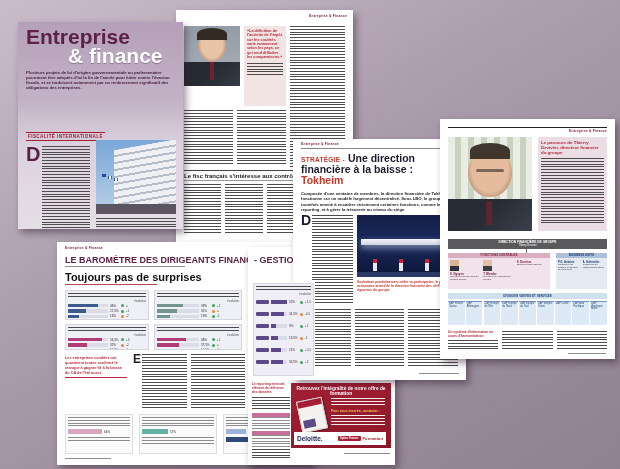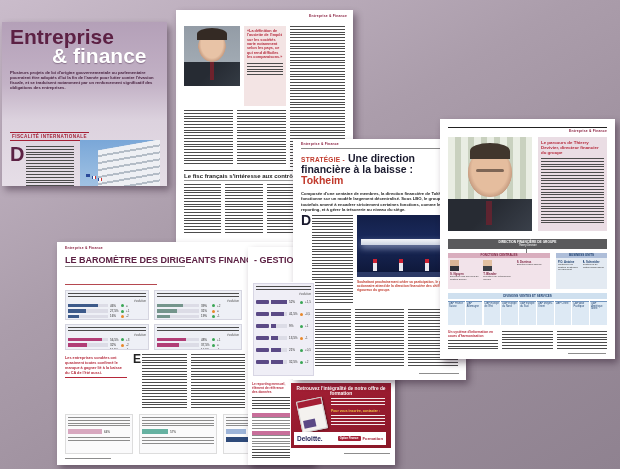--- a/index.html
+++ b/index.html
@@ -70,21 +70,21 @@
     </div>
     <div class="abs cols" style="left:8px;top:174px;width:161px;height:50px">
       <div class="col gk"></div>
       <div class="col gk"></div>
       <div class="col gk"></div>
       <div class="col gk"></div>
     </div>
     <div class="ftr gk-l" style="left:130px;top:228px;width:40px"></div>
   </div>
 
-  <div class="page" id="p1" style="left:2px;top:22px;width:165px;height:164px;z-index:2;background:linear-gradient(180deg,#b4a0b8 0%,#c3b2c6 38%,#dcd2de 60%,#e6dee7 100%)">
+  <div class="page" id="p1" style="left:18px;top:22px;width:165px;height:207px;z-index:2;background:linear-gradient(180deg,#b4a0b8 0%,#c3b2c6 38%,#dcd2de 60%,#e6dee7 100%)">
     <div class="abs" style="left:8px;top:6px;width:152px">
       <div style="font-size:21px;font-weight:bold;color:#5c2144;line-height:.9">Entreprise</div>
       <div style="font-size:21px;font-weight:bold;color:#fff;line-height:.9;text-indent:42px;text-shadow:0 1px 1px rgba(60,30,60,.4)">&amp; finance</div>
     </div>
     <div class="abs" style="left:8px;top:48px;width:150px;font-size:4.2px;font-weight:bold;color:#46203e;line-height:1.2">Plusieurs projets de loi d'origine gouvernementale ou parlementaire pourraient être adoptés d'ici la fin de l'année pour lutter contre l'évasion fiscale, et se traduisent notamment par un renforcement significatif des obligations des entreprises.</div>
     <div class="abs" style="left:8px;top:110px;border-top:1.5px solid #a41f35;border-bottom:1.5px solid #a41f35;padding:1px 2px;font-size:4.6px;font-weight:bold;color:#a41f35;letter-spacing:.4px">FISCALITÉ INTERNATIONALE</div>
     <div class="abs" style="left:8px;top:124px;width:64px;height:84px;display:flex">
       <div class="dropcap" style="font-size:20px;color:#5c2144;margin-right:2px">D</div>
       <div class="gk" style="flex:1;height:84px"></div>
     </div>
@@ -96,20 +96,21 @@
       <div class="abs" style="left:0;bottom:0;width:80px;height:10px;background:#5a5560"></div>
     </div>
     <div class="abs gk" style="left:78px;top:196px;width:80px;height:12px"></div>
     <div class="ftr gk-l" style="left:8px;top:212px;width:36px"></div>
   </div>
 
   <div class="page" id="p5" style="left:57px;top:242px;width:256px;height:223px;z-index:3">
     <div class="abs runhead" style="left:8px;top:4px">Entreprise &amp; Finance</div>
     <div class="abs" style="left:8px;top:13px;width:246px;font-size:9px;font-weight:bold;color:#5c2144;white-space:nowrap">LE BAROMÈTRE DES DIRIGEANTS FINANCE</div>
     <div class="abs gk-l" style="left:8px;top:24px;width:120px;height:3px"></div>
+    <div class="abs" style="left:8px;top:29px;font-size:11px;font-weight:bold;color:#111">Toujours pas de surprises</div>
     <div class="abs gk-r" style="left:8px;top:42px;width:92px;height:3px"></div>
 
     <div class="cbox" style="left:8px;top:48px;width:84px;height:30px">
       <div class="gk" style="height:5px;margin-bottom:1px"></div>
       <div class="evolab">évolution</div>
       <div class="crow">
           <div class="ctrack" style="width:40px">
             <div class="cfill" style="width: 30px; background: rgb(61, 90, 138);"></div>
           </div>
           <span class="cpct">46%</span>

